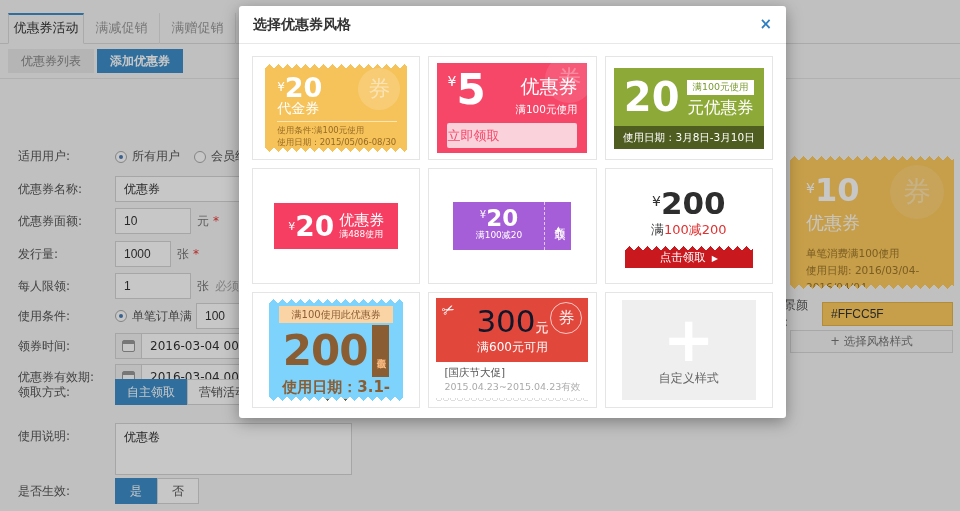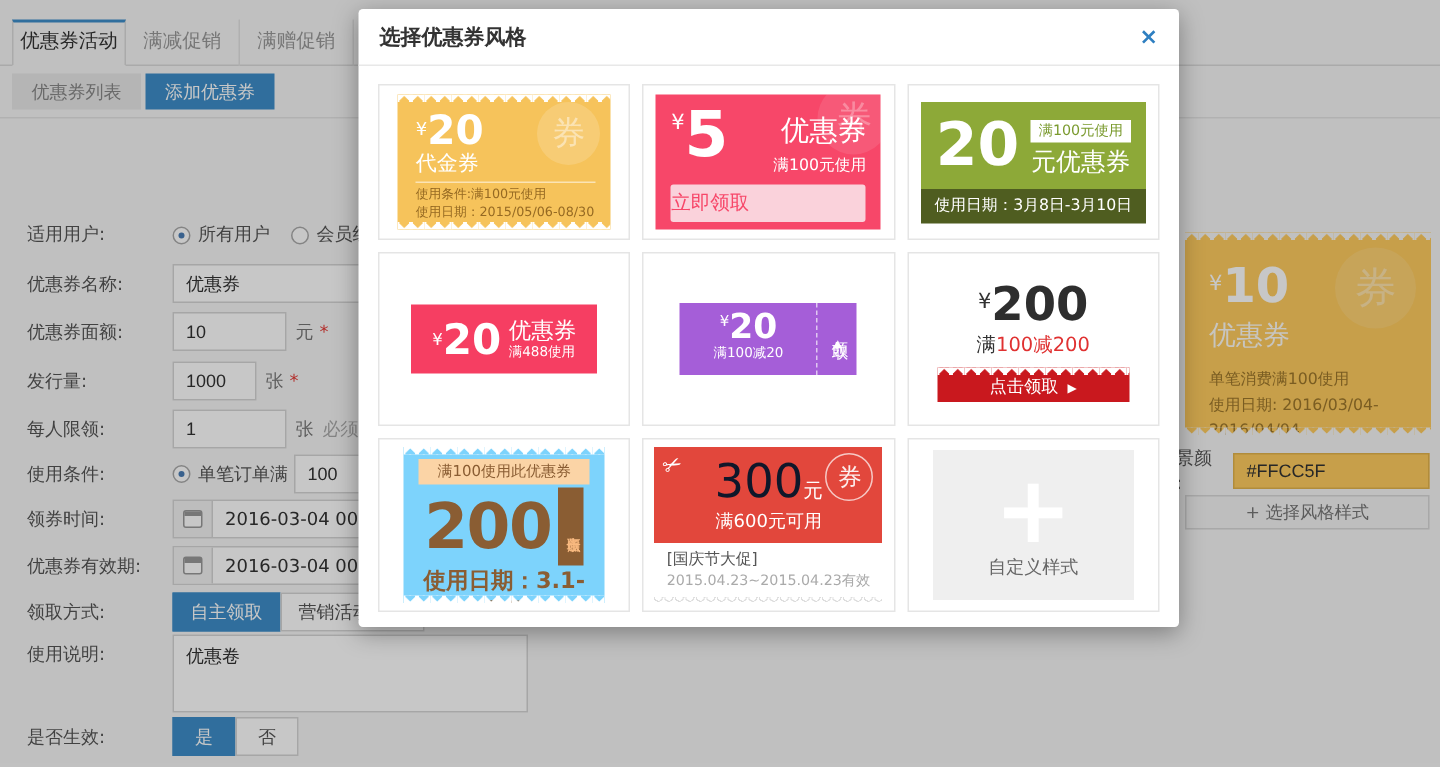--- a/index.html
+++ b/index.html
@@ -7,21 +7,21 @@
   body { position:relative; background:#F7F7F7; font-family:"DejaVu Sans","Liberation Sans",sans-serif; font-size:12px; color:#555; }
 
   
   .page { position:absolute; inset:0; }
   .tabline { position:absolute; top:43px; left:0; right:0; border-top:1px solid #DADADA; }
   .tabs { position:absolute; top:13px; left:8px; display:flex; height:31px; z-index:1; }
   .tab { width:76px; line-height:29px; text-align:center; font-size:13px; color:#999; border-right:1px solid #E2E2E2; cursor:pointer; }
   .tab.active { background:#F7F7F7; color:#333; border:1px solid #DADADA; border-top:2px solid #3E8EC9; border-bottom:1px solid #F7F7F7; line-height:26px; }
   .subnav { position:absolute; top:49px; left:8px; display:flex; gap:3px; }
   .subbtn { height:24px; line-height:24px; padding:0 13px; font-size:12px; background:#E8E8E8; color:#888; cursor:pointer; }
-  .subbtn.active { background:#3E8EC9; color:#fff; }
+  .subbtn.active { background:#3E8EC9; color:#fff;font-weight:bold; }
   .hr1 { position:absolute; top:78px; left:0; right:0; border-top:1px solid #E3E3E3; }
 
   .frow { position:absolute; left:18px; display:flex; align-items:center; }
   .flabel { width:97px; font-size:12px; color:#555; flex:none; }
   .box { background:#fff; border:1px solid #D5D5D5; height:26px; line-height:24px; padding:0 8px; color:#333; font-size:12px; }
   input.box { outline:none; }
   .unit { margin-left:6px; color:#777; }
   .req { color:#E53935; margin-left:4px; }
   .hint { margin-left:6px; color:#AAA; }
   .radio { width:12px; height:12px; border:1px solid #AAA; border-radius:50%; background:#fff; display:inline-block; position:relative; flex:none; }
@@ -215,21 +215,21 @@
   <div class="frow" style="top:364px;">
     <span class="flabel">优惠券有效期:</span>
     <div class="dategrp">
       <span class="calcell">
           <span class="cal"></span>
         </span>
       <span class="dateval">2016-03-04 00:00:00</span>
     </div>
   </div>
 
-  <div class="frow" style="top:395px;align-items:center;">
+  <div class="frow" style="top:379px;align-items:center;">
     <span class="flabel">领取方式:</span>
     <span class="togglebtn on">自主领取</span>
     <span class="togglebtn">营销活动专用</span>
   </div>
 
   <div class="frow" style="top:478px;">
     <span class="flabel">是否生效:</span>
     <span class="togglebtn on" style="padding:0 14px;">是</span>
     <span class="togglebtn" style="padding:0 14px;">否</span>
   </div>

